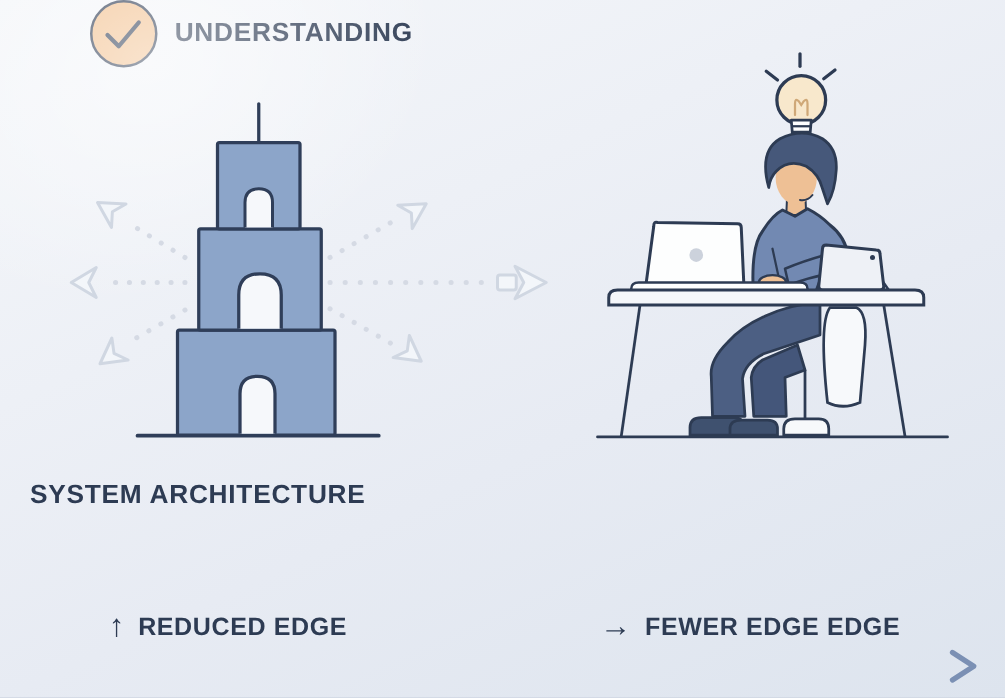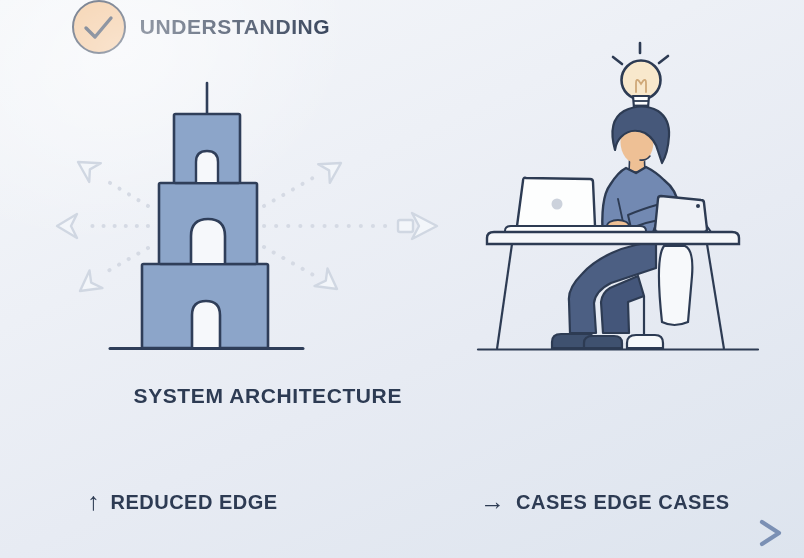--- a/index.html
+++ b/index.html
@@ -11,21 +11,21 @@
   .frame::before{
     content:"";position:absolute;left:-120px;top:-140px;width:480px;height:380px;
     background:radial-gradient(closest-side,rgba(255,255,255,.55),rgba(255,255,255,0));
     transform:rotate(-18deg);pointer-events:none;
   }
   .illus{position:absolute;top:0;}
   .panel-label{
     position:absolute;color:#2d3b53;font-size:21px;font-weight:600;
     letter-spacing:.6px;white-space:nowrap;
   }
-  .label-left{left:0;top:384;width:402px;top:384px;text-align:right;}
+  .label-left{left:0;top:384;width:402px;top:384px;text-align:left;padding-left:24px;}
   .label-right{left:402px;top:369px;width:402px;display:flex;align-items:center;justify-content:center;gap:14px;}
   .check-circle{
     width:54px;height:54px;border-radius:50%;box-sizing:border-box;
     background:#f2c190;border:2.5px solid #2d3b53;flex:0 0 auto;
     display:flex;align-items:center;justify-content:center;
   }
   .metric{
     position:absolute;display:flex;align-items:center;gap:11px;
     color:#2d3b53;font-size:20px;font-weight:600;letter-spacing:.5px;white-space:nowrap;
   }
@@ -133,21 +133,21 @@
     </span>
     <span class="panel-label" style="position:static">UNDERSTANDING</span>
   </div>
 
   <div class="metric metric-left">
     <span class="glyph">↑</span>
     <span>REDUCED EDGE</span>
   </div>
   <div class="metric metric-right">
     <span class="glyph">→</span>
-    <span>CASES EDGE CASES</span>
+    <span>FEWER EDGE EDGE</span>
   </div>
 
   <svg class="axis" width="804" height="36" viewBox="0 0 804 36">
     <defs>
       <linearGradient id="axisGrad" x1="0" y1="0" x2="1" y2="0">
         <stop offset="0" stop-color="#b3c0d2"></stop>
         <stop offset="0.5" stop-color="#8ea2bf"></stop>
         <stop offset="1" stop-color="#7b90b4"></stop>
       </linearGradient>
     </defs>

